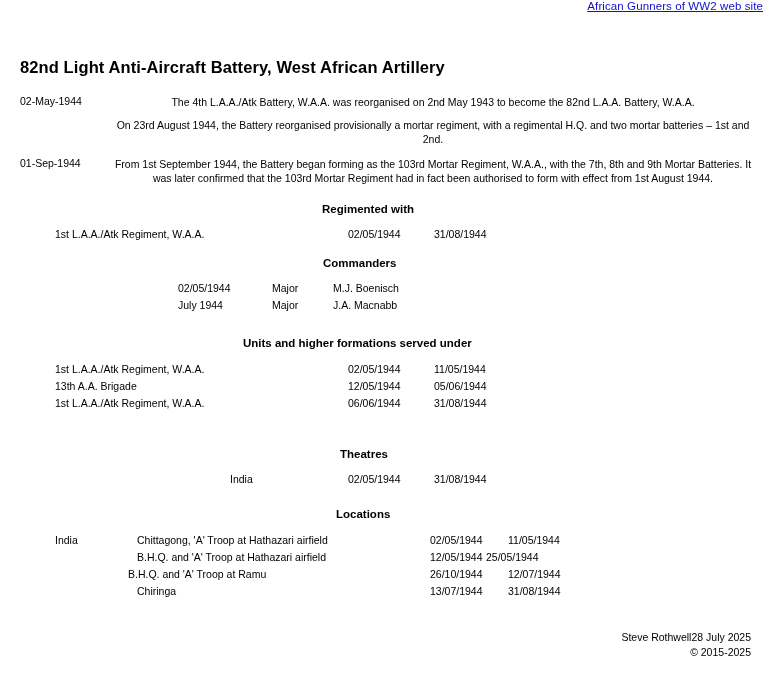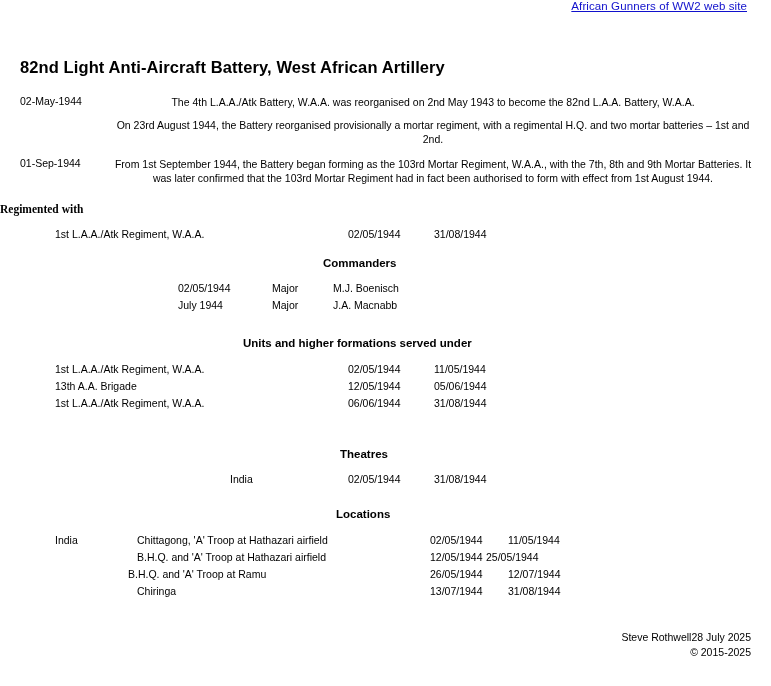--- a/index.html
+++ b/index.html
@@ -23,21 +23,21 @@
   }
 
   
   .toplink-bar {
     position: absolute;
     top: 0px;
     left: 0;
     width: 771px;
     height: 18px;
     text-align: right;
-    padding-right: 24px;
+    padding-right: 8px;
     box-sizing: border-box;
   }
   .toplink {
     font-size: 11.5px;
     color: #1111cc;
     text-decoration: underline;
     cursor: pointer;
     letter-spacing: 0.1px;
   }
 
@@ -140,21 +140,21 @@
       <div class="intro-date"></div>
       <div class="intro-text">On 23rd August 1944, the Battery reorganised provisionally a mortar regiment, with a regimental H.Q. and two mortar batteries – 1st and 2nd.</div>
     </div>
     <div class="intro-row">
       <div class="intro-date">01-Sep-1944</div>
       <div class="intro-text">From 1st September 1944, the Battery began forming as the 103rd Mortar Regiment, W.A.A., with the 7th, 8th and 9th Mortar Batteries.  It was later confirmed that the 103rd Mortar Regiment had in fact been authorised to form with effect from 1st August 1944.</div>
     </div>
   </div>
 
   <div class="section" style="top:203px;">
-    <div class="section-head" style="font-family:Liberation Serif, serif;">Regimented with</div>
+    <div class="section-head" style="margin-left:322px;">Regimented with</div>
     <div class="rows" style="margin-top:13px;">
       <div class="row">
         <span class="cell" style="left:55px;">1st L.A.A./Atk Regiment, W.A.A.</span>
         <span class="cell" style="left:348px;">02/05/1944</span>
         <span class="cell" style="left:434px;">31/08/1944</span>
       </div>
     </div>
   </div>
 
   <div class="section" style="top:257px;">
@@ -216,21 +216,21 @@
       </div>
       <div class="row">
         <span class="cell" style="left:55px;"></span>
         <span class="cell" style="left:137px;">B.H.Q. and 'A' Troop at Hathazari airfield</span>
         <span class="cell" style="left:430px;">12/05/1944</span>
         <span class="cell" style="left:486px;">25/05/1944</span>
       </div>
       <div class="row">
         <span class="cell" style="left:55px;"></span>
         <span class="cell" style="left:128px;">B.H.Q. and 'A' Troop at Ramu</span>
-        <span class="cell" style="left:430px;">26/05/1944</span>
+        <span class="cell" style="left:430px;">26/10/1944</span>
         <span class="cell" style="left:508px;">12/07/1944</span>
       </div>
       <div class="row">
         <span class="cell" style="left:55px;"></span>
         <span class="cell" style="left:137px;">Chiringa</span>
         <span class="cell" style="left:430px;">13/07/1944</span>
         <span class="cell" style="left:508px;">31/08/1944</span>
       </div>
     </div>
   </div>

